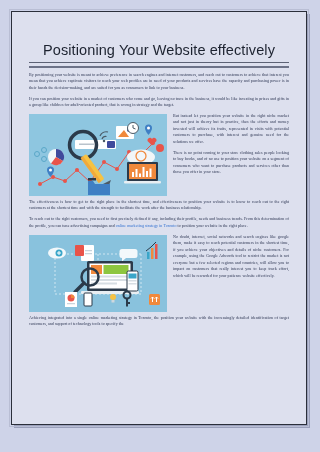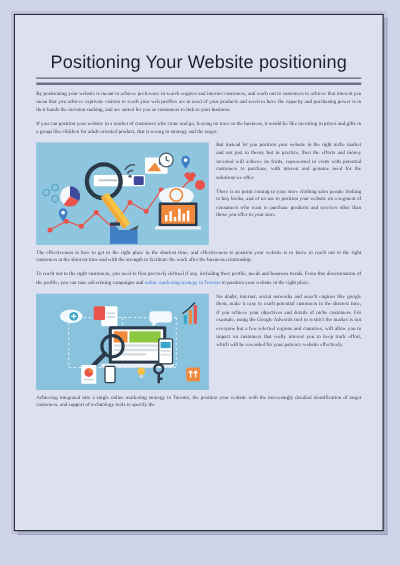--- a/index.html
+++ b/index.html
@@ -66,21 +66,21 @@
   .fig svg{display:block;width:100%;height:100%;}
 </style>
 </head>
 <body>
 
 <div class="page-shadow"></div>
 
 <div class="page">
   <div class="page-inner">
 
-    <h1 class="doc-title">Positioning Your Website positioning</h1>
+    <h1 class="doc-title">Positioning Your Website effectively</h1>
     <div class="title-rule"></div>
 
     <div class="body-text">
 
       <p class="para">By positioning your website is meant to achieve preference in search engines and internet customers, and reach out to customers to achieve that interest you mean that you achieve captivate visitors to reach your web profiles are in need of your products and services have the capacity and purchasing power is in their hands the decision-making, and are suited for you as consumers to link to your business.</p>
       <p class="para">If you can position your website in a market of customers who come and go, leaving no trace in the business, it would be like investing in prizes and gifts in a group like children for adult-oriented product, that is wrong in strategy and the target.</p>
 
       <div class="fig">
         <svg viewBox="0 0 276 164" preserveAspectRatio="none">
           <rect x="0" y="0" width="276" height="164" fill="#8ec6e0"></rect>

